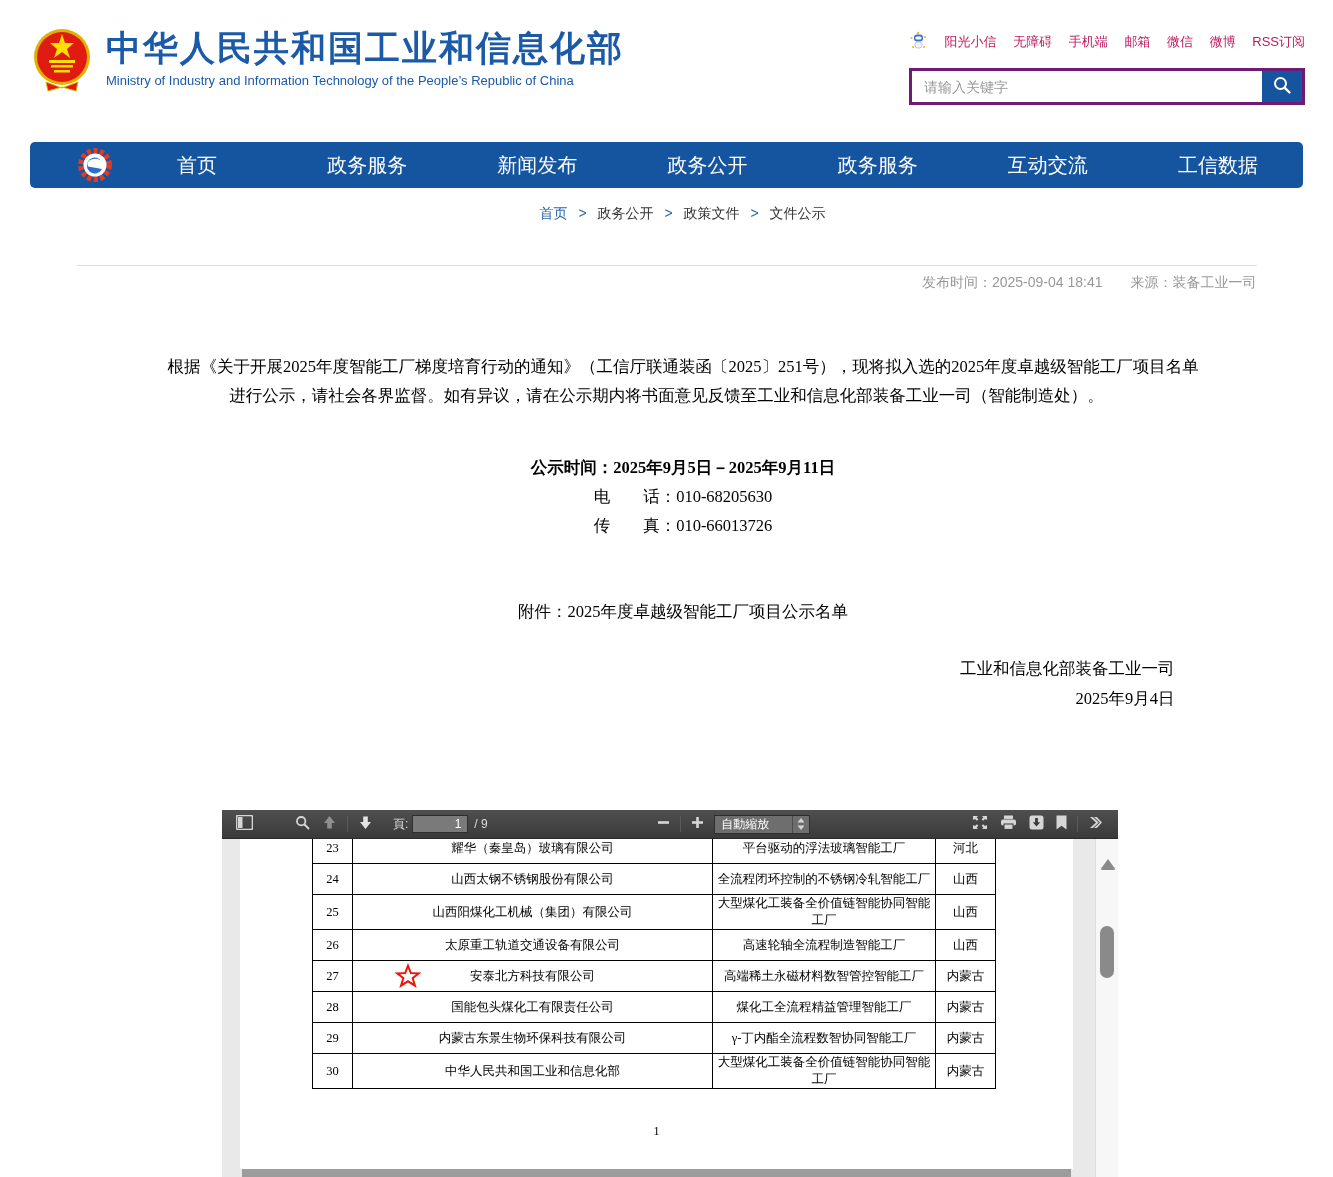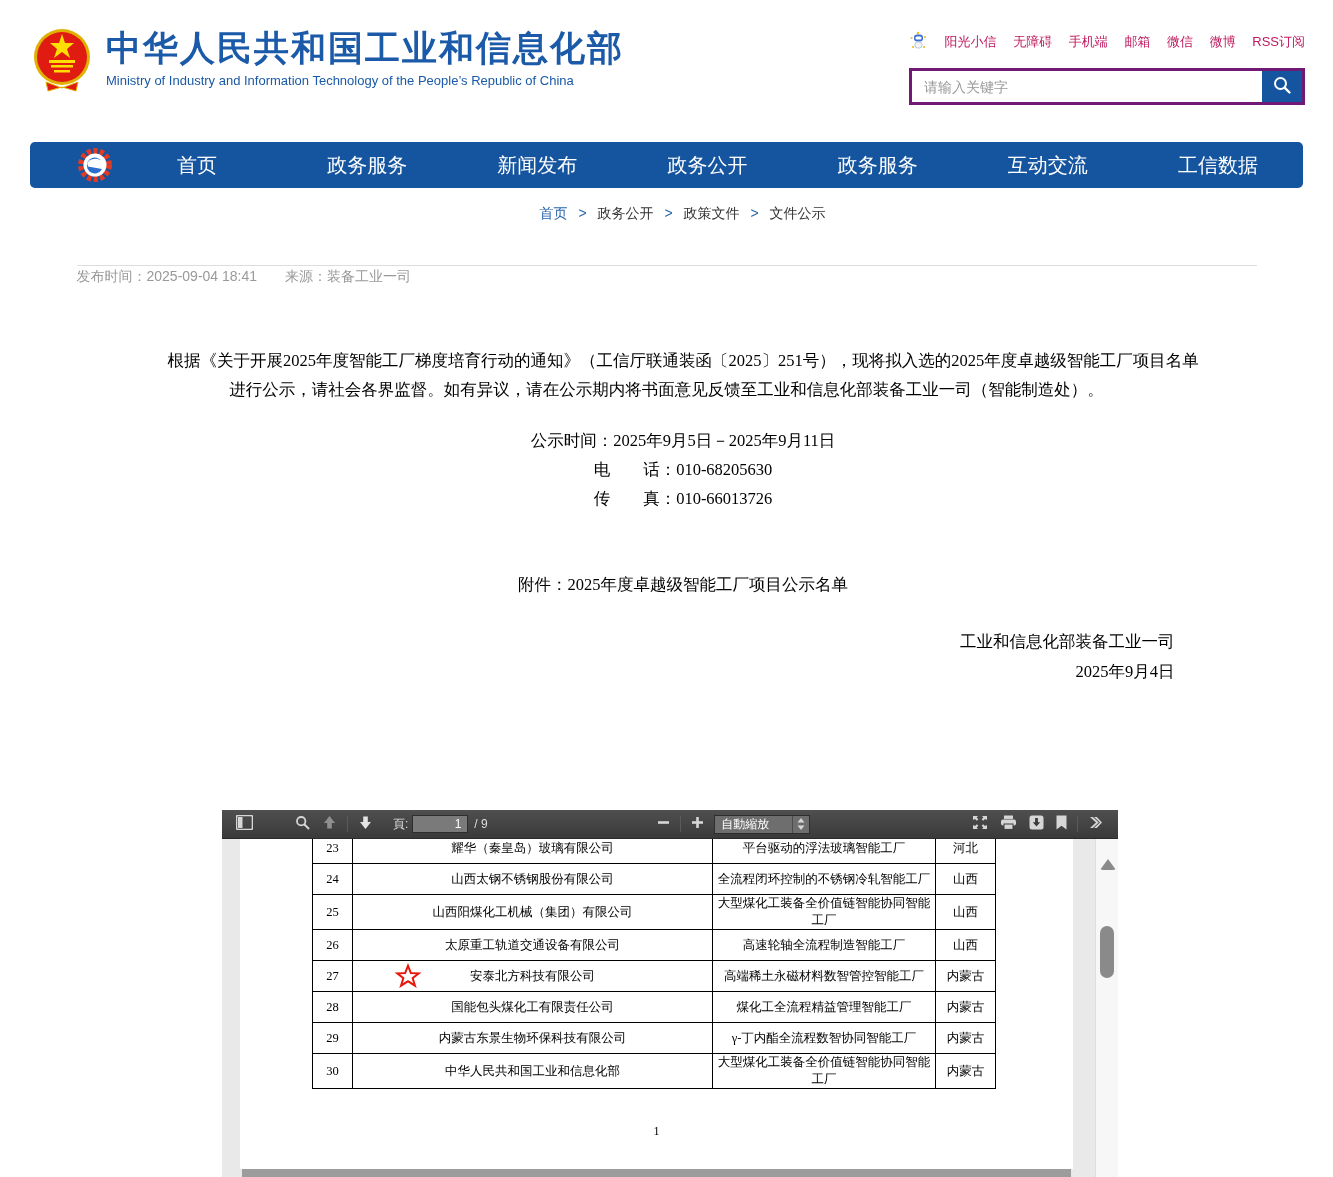--- a/index.html
+++ b/index.html
@@ -28,26 +28,26 @@
   .nav-items a { flex:1; text-align:center; color:#fff; font-size:20px; text-decoration:none; white-space:nowrap; }
   
   .breadcrumb { margin:17px 0 0 32px; font-size:14px; color:#333;text-align:center; }
   .breadcrumb a { color:#2965ad; text-decoration:none; }
   .breadcrumb .sep { color:#2965ad; margin:0 7px; }
   .breadcrumb .cur { color:#333; }
   
   .article { width:1180px; margin:42px auto 0 auto; font-family:"Liberation Serif", serif; color:#000; }
   .article h1 { text-align:center; font-size:25px; font-weight:bold; color:#000; font-family:"Liberation Sans",sans-serif; }
   .article .rule { border:none; border-top:1px solid #ddd; margin-top:24px; }
-  .article .meta { text-align:left; color:#999; font-size:14px; margin-top:2px; font-family:"Liberation Sans",sans-serif; }
+  .article .meta { text-align:right; color:#999; font-size:14px; margin-top:8px; font-family:"Liberation Sans",sans-serif; }
   .article .meta .gap { display:inline-block; width:28px; }
   .body-text { width:1080px; margin:0 auto; font-size:16.5px; line-height:29px;text-align:center; }
   .body-text .para { margin-top:60px; text-indent:2em; }
   .body-text .line { text-indent:2em; }
-  .body-text .line1 { margin-top:22px; }
+  .body-text .line1 { margin-top:43px;font-weight:bold; }
   .body-text .attach { margin-top:57px; text-indent:2em; }
   .sign-block { width:1080px; margin:28px auto 0 auto; text-align:right; font-size:16.5px; line-height:30px; padding-right:32px; }
   
   .pdf-viewer { position:absolute; left:222px; top:810px; width:896px; height:367px; background:#e9e9e9; overflow:hidden; }
   .pdf-toolbar { height:29px; background:linear-gradient(#4f4f4f,#3a3a3a); border-bottom:1px solid #2a2a2a;
                  display:flex; align-items:center; padding:0 8px; color:#ddd; font-size:12px; }
   .tb-btn { background:none; border:none; padding:0 6px; height:26px; display:flex; align-items:center; cursor:pointer; }
   .tb-sep { width:1px; height:16px; background:#2c2c2c; border-right:1px solid #5a5a5a; margin:0 4px; }
   .tb-label { margin:0 4px 0 14px; color:#ddd; }
   .tb-page-input { width:56px; height:18px; background:#7a7a7a; border:1px solid #2e2e2e; color:#fff;

